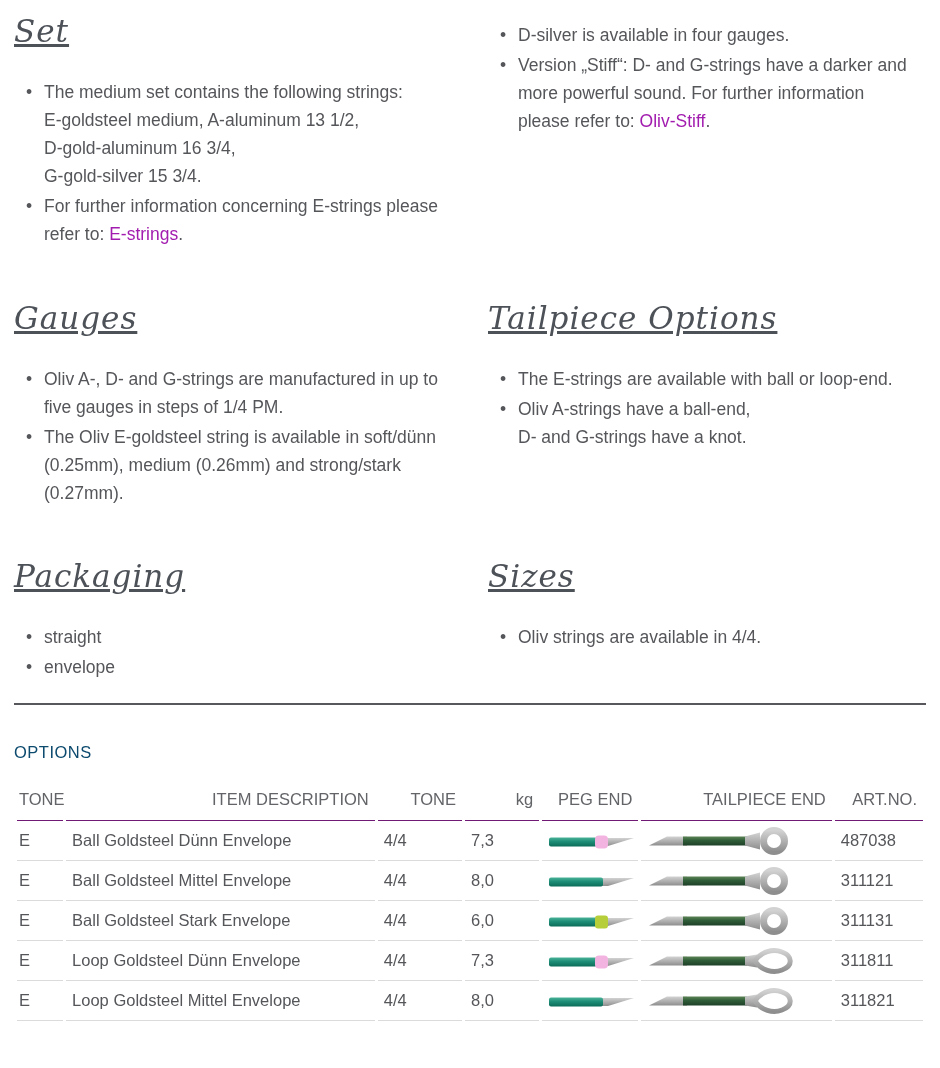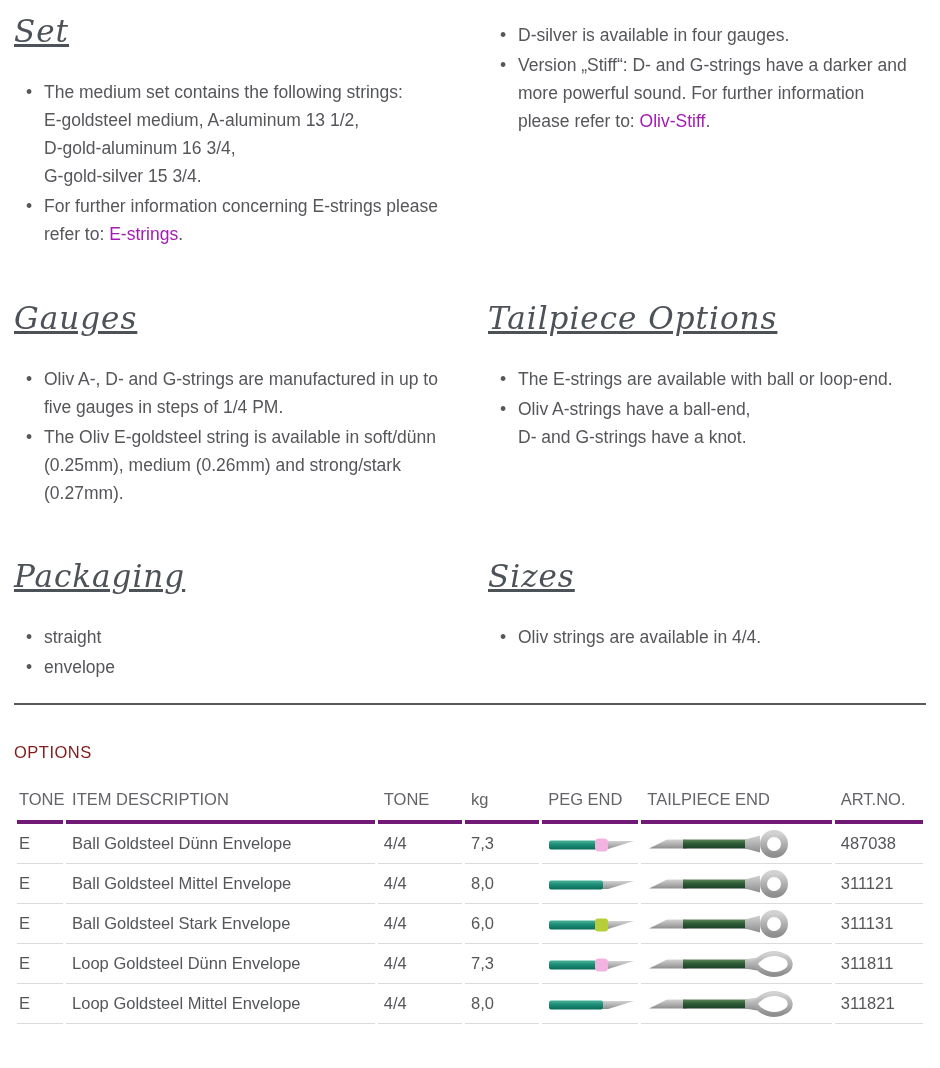--- a/index.html
+++ b/index.html
@@ -12,25 +12,25 @@
   .section.row3{min-height:146px;}
   .section h2{
     font-family:"DejaVu Serif",serif;font-style:italic;font-weight:400;
     font-size:31px;line-height:1.1;color:#4d5158;margin:2px 0 30px;letter-spacing:1px;text-decoration:underline;
   }
   .section ul{list-style:none;margin:9px;padding:0;}
   .section li{position:relative;padding-left:21px;font-size:17.5px;line-height:28px;white-space:pre-line;margin:0 0 2px;}
   .section li::before{content:"\2022";position:absolute;left:3px;top:0;color:#55565a;}
   a.link{color:#a21caf;text-decoration:none;cursor:pointer;}
   .divider{border:none;border-top:2px solid #57585c;margin:0;}
-  .options-title{font-size:16.5px;font-weight:400;letter-spacing:0.5px;color:#7f1d1d;margin:38px 0 24px;}
+  .options-title{font-size:16.5px;font-weight:400;letter-spacing:0.5px;color:#0c4a6e;margin:38px 0 24px;}
   table.options{width:100%;border-collapse:separate;border-spacing:3px 0;table-layout:fixed;}
   table.options th{
-    text-align:left;font-weight:400;font-size:16.5px;color:#636468;
-    padding:4px 6px 11px;border-bottom:4px solid #701a75;white-space:nowrap;
+    text-align:right;font-weight:400;font-size:16.5px;color:#636468;
+    padding:4px 6px 11px;border-bottom:1px solid #701a75;white-space:nowrap;
   }
   table.options td{
     font-size:16.5px;color:#55565a;height:39px;padding:0 6px;
     border-bottom:1px solid #dbdbdb;vertical-align:middle;white-space:nowrap;
   }
   table.options th:first-child,table.options td:first-child{padding-left:2px;}
   table.options svg{display:inline-block;vertical-align:middle;}
 </style>
 </head>
 <body>

